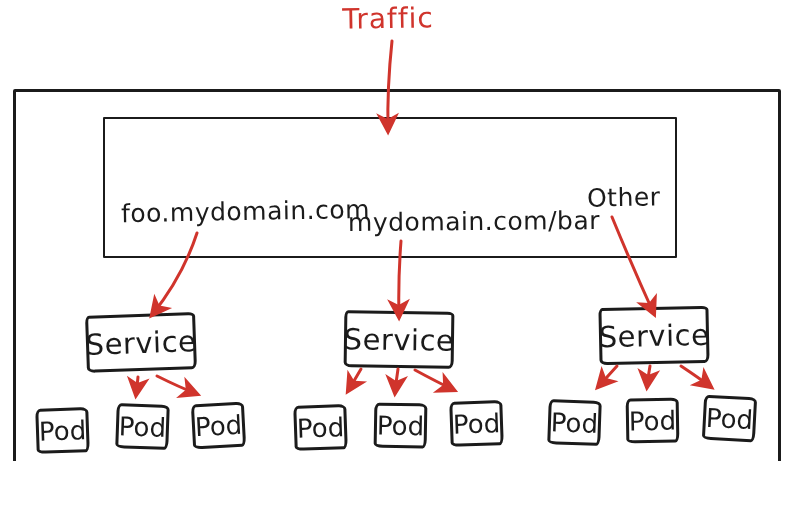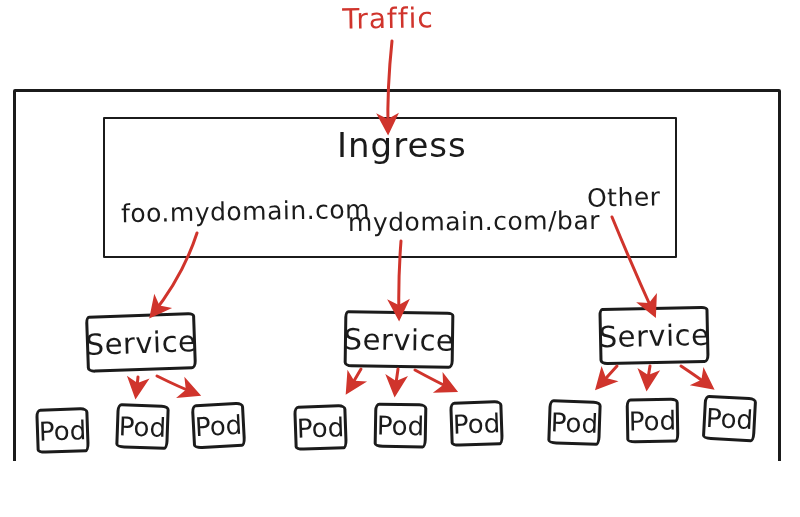--- a/index.html
+++ b/index.html
@@ -104,21 +104,20 @@
 </head>
 <body>
 
 <div class="stage">
 
   <div class="traffic-label">Traffic</div>
 
   <div class="sketch-box cluster-box"></div>
 
   <div class="sketch-box ingress-box">
-    <div class="ingress-title">Ingress</div>
     <div class="rule-label rule-foo">foo.mydomain.com</div>
     <div class="rule-label rule-bar">mydomain.com/bar</div>
     <div class="rule-label rule-other">Other</div>
   </div>
 
   <div class="sketch-box service-box service-1">
     <span>Service</span>
   </div>
   <div class="sketch-box service-box service-2">
     <span>Service</span>

